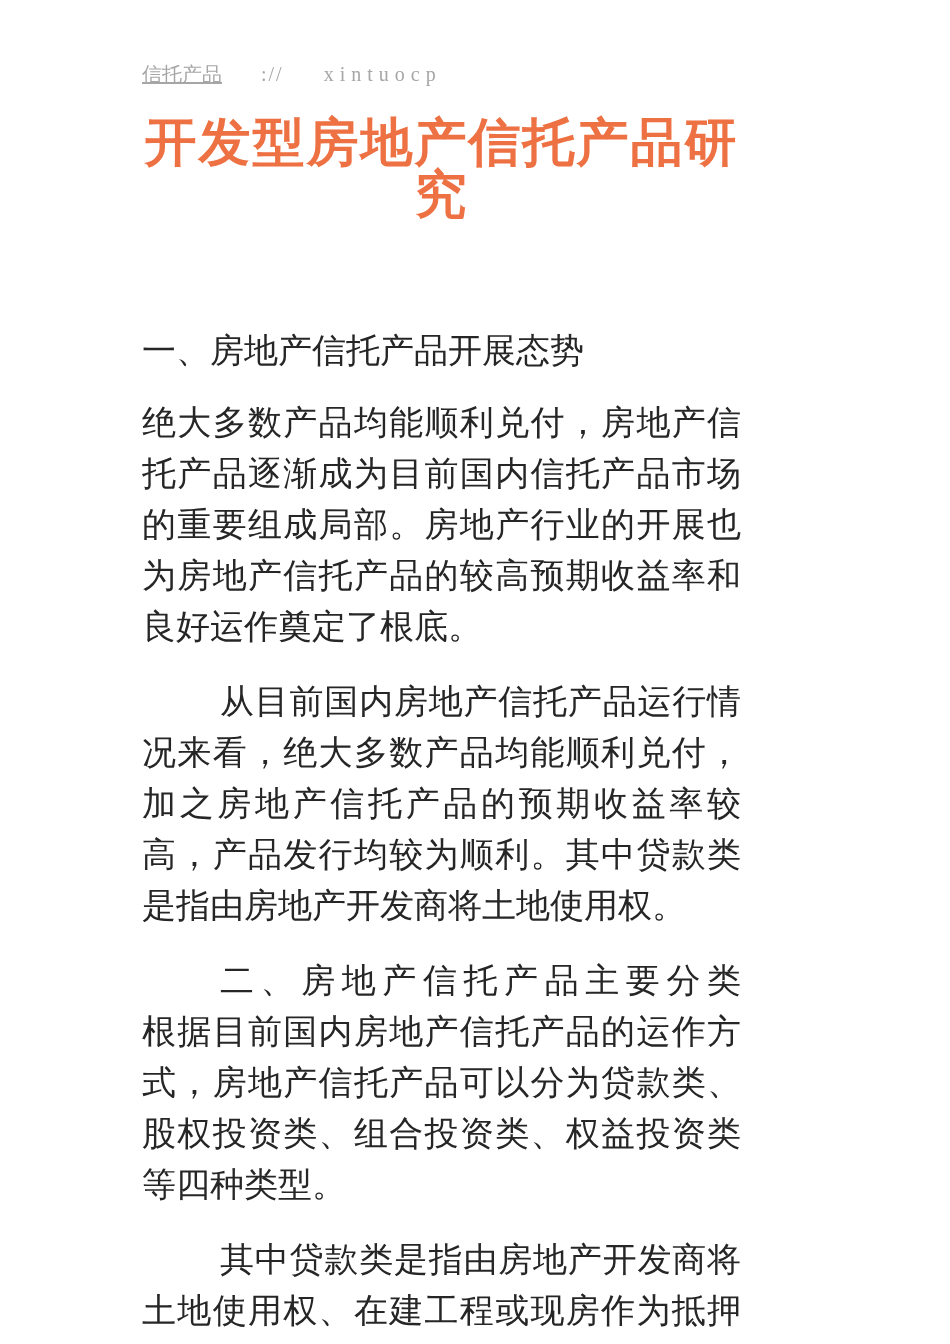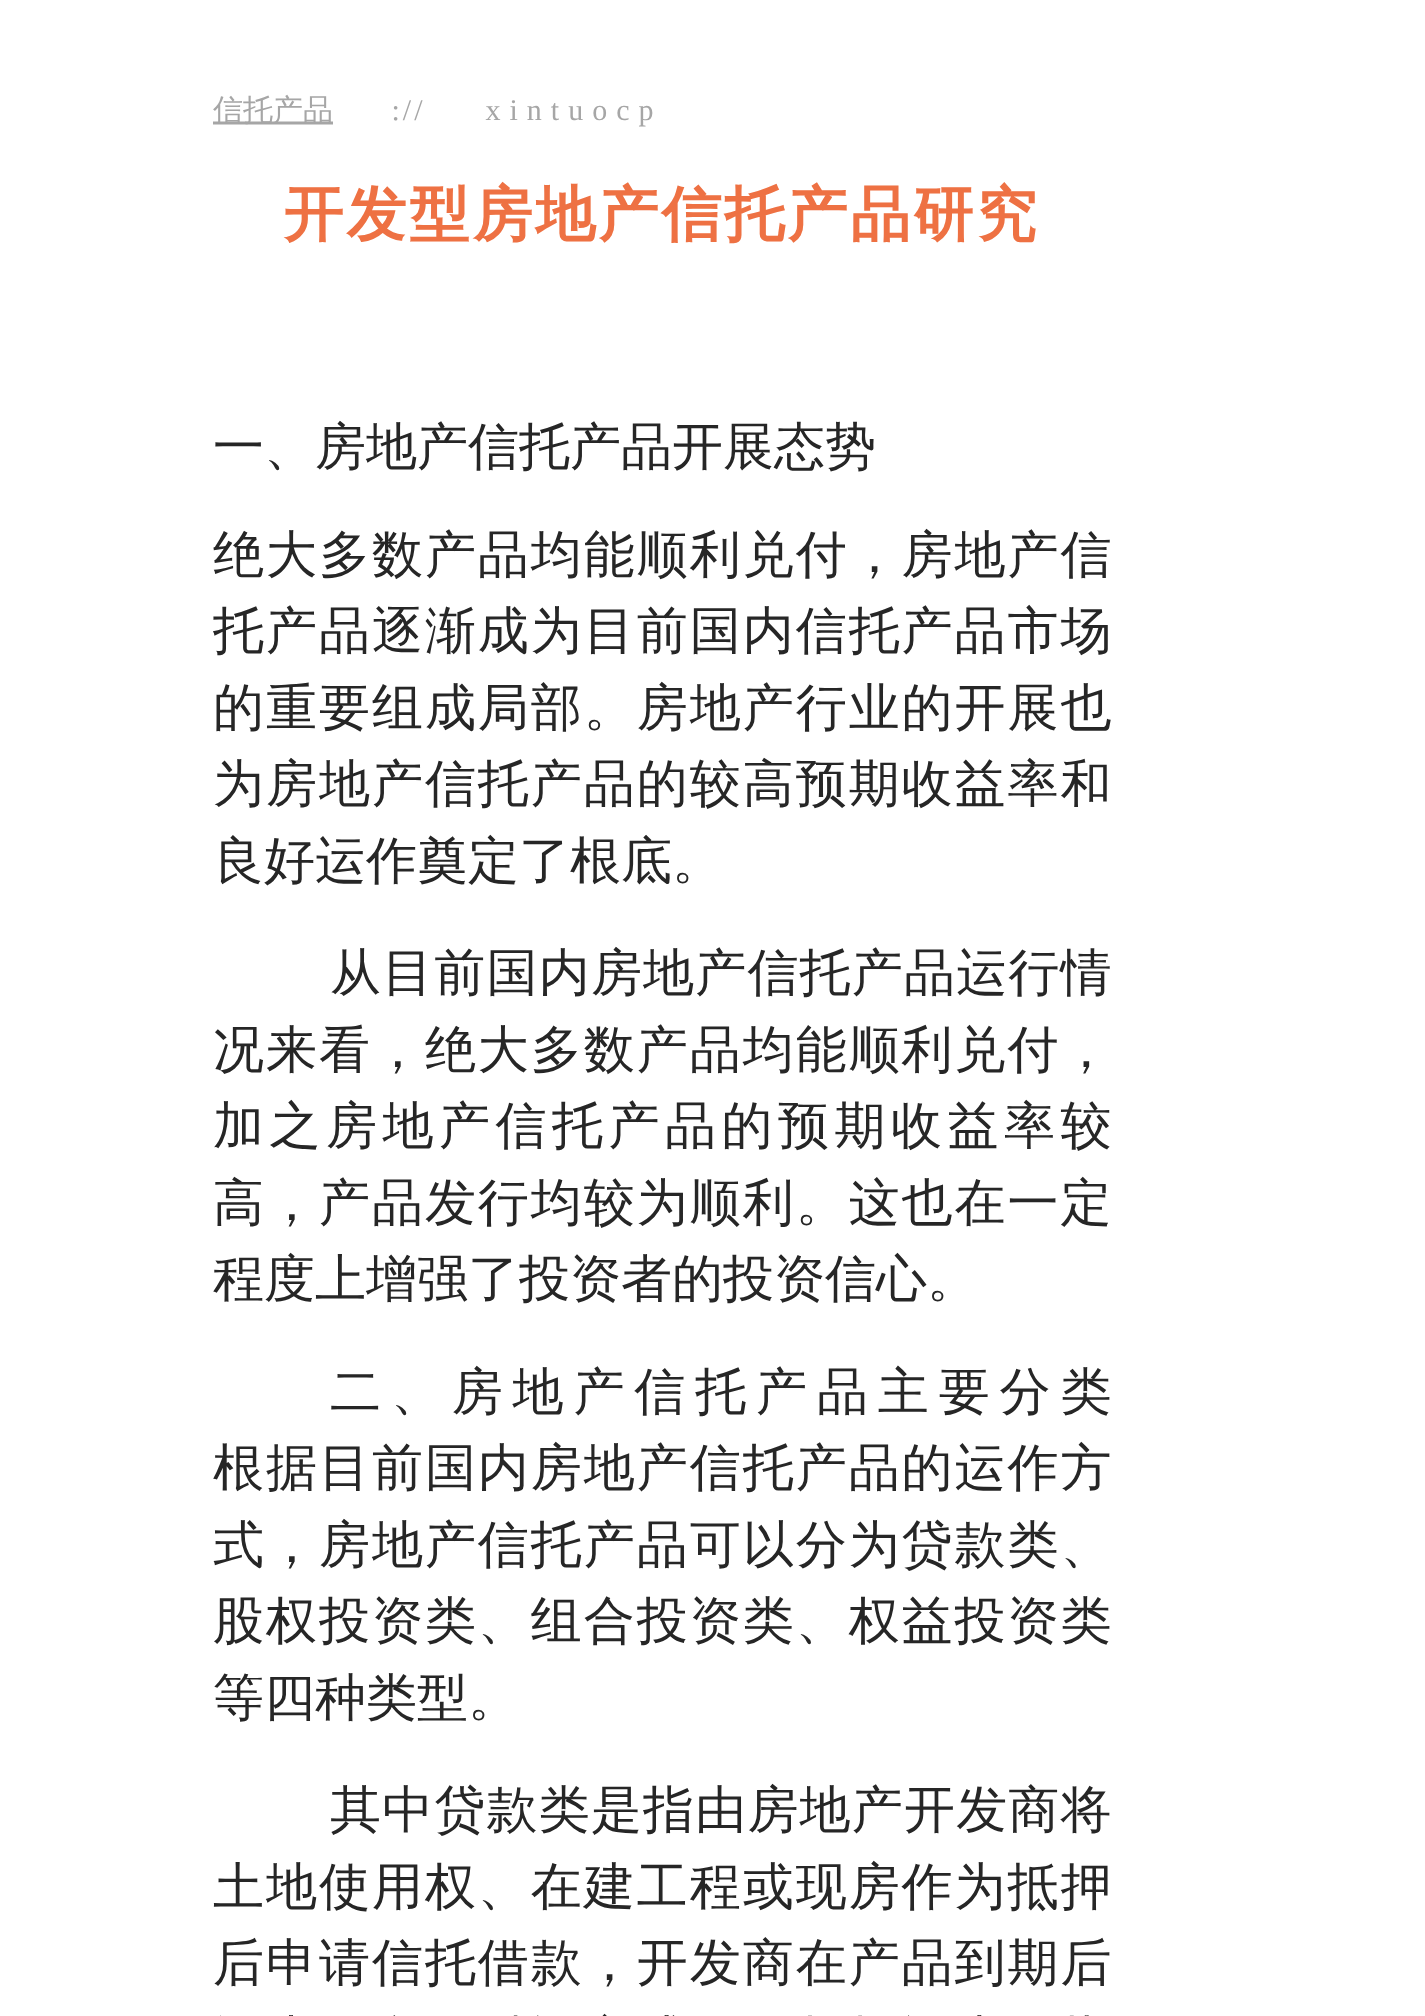--- a/index.html
+++ b/index.html
@@ -29,21 +29,21 @@
     cursor: pointer;
   }
   .doc-header .sep {
     letter-spacing: 2px;
     margin-right: 40px;
   }
   .doc-header .site {
     letter-spacing: 6px;
   }
   h1.title {
-    font-size: 40px;
+    font-size: 52px;
     line-height: 52px;
     font-weight: bold;
     letter-spacing: 2px;
     text-align: center;
     color: #ee7143;
     margin: 0 0 104px 0;
   }
   .content p {
     font-size: 34px;
     line-height: 51px;
@@ -68,20 +68,20 @@
     <span class="brand">信托产品</span><span class="sep">://</span><span class="site">xintuocp</span>
   </div>
 
   <h1 class="title">开发型房地产信托产品研究</h1>
 
   <div class="content">
     <p class="section-heading">一、房地产信托产品开展态势</p>
 
     <p>绝大多数产品均能顺利兑付，房地产信托产品逐渐成为目前国内信托产品市场的重要组成局部。房地产行业的开展也为房地产信托产品的较高预期收益率和良好运作奠定了根底。</p>
 
-    <p class="indent">从目前国内房地产信托产品运行情况来看，绝大多数产品均能顺利兑付，加之房地产信托产品的预期收益率较高，产品发行均较为顺利。这也在一定程度上增强了投资者的投资信心。</p>
+    <p class="indent">从目前国内房地产信托产品运行情况来看，绝大多数产品均能顺利兑付，加之房地产信托产品的预期收益率较高，产品发行均较为顺利。其中贷款类是指由房地产开发商将土地使用权。</p>
 
     <p class="indent">二、房地产信托产品主要分类　　根据目前国内房地产信托产品的运作方式，房地产信托产品可以分为贷款类、股权投资类、组合投资类、权益投资类等四种类型。</p>
 
     <p class="indent">其中贷款类是指由房地产开发商将土地使用权、在建工程或现房作为抵押后申请信托借款，开发商在产品到期后还本付息的融资方式。股权投资类是指信托公司通过收购或增资获得项目公司股权，并通过项目顺利销售进而实现本金回收及投资收益实现。组合投资类那么兼有股权</p>
   </div>
 
 </div>
 
 </body></html>

